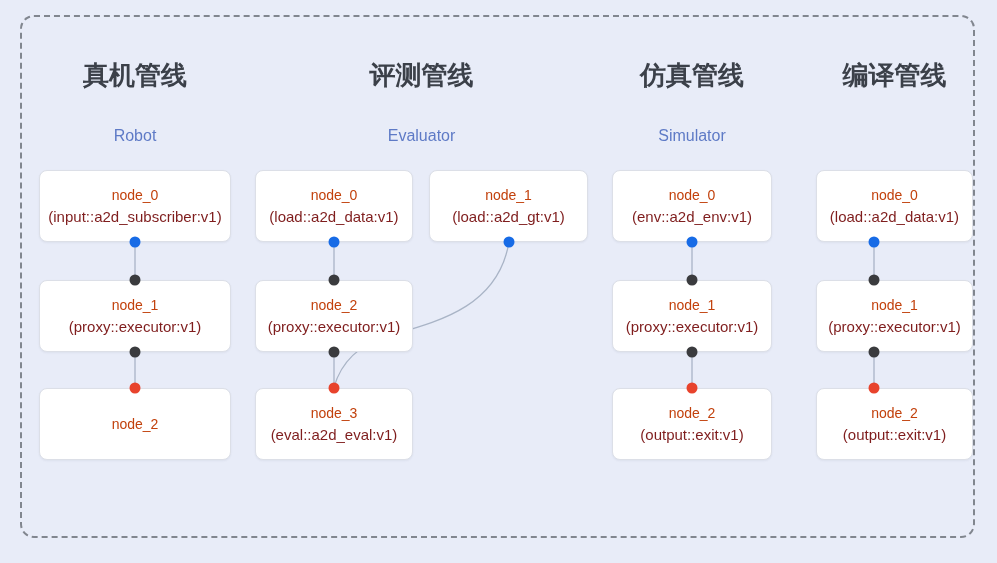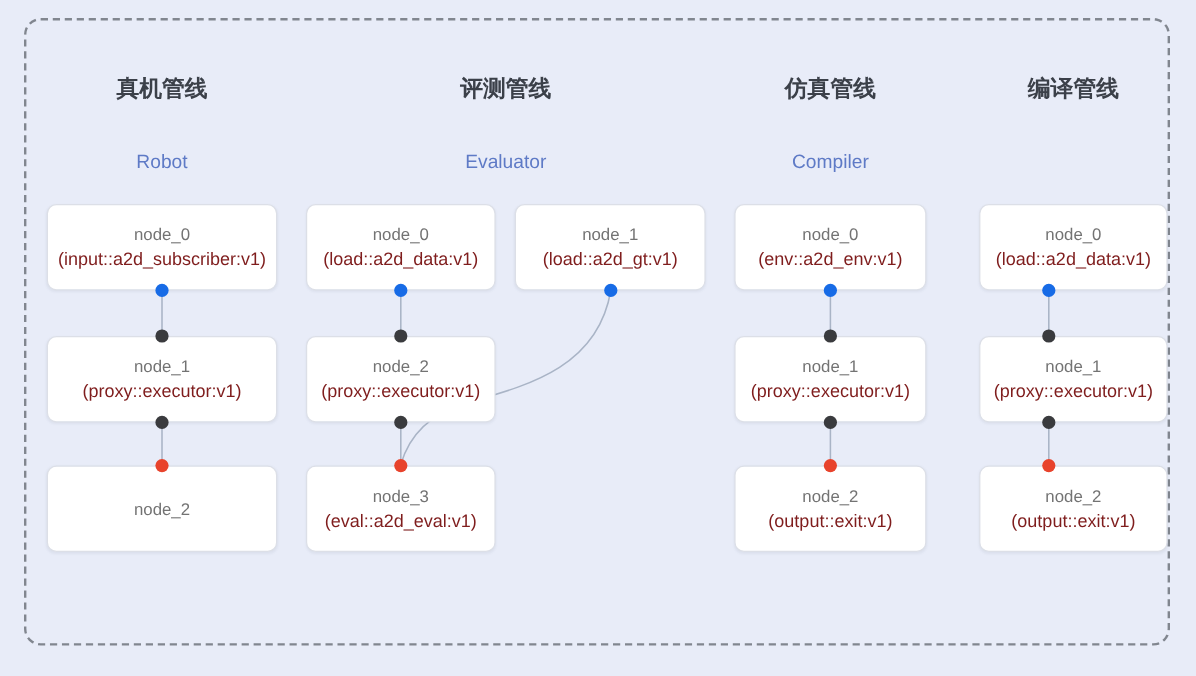--- a/index.html
+++ b/index.html
@@ -7,33 +7,33 @@
     position:relative; width:997px; height:563px;
     background:#e8ecf8; overflow:hidden;
     font-family:"Liberation Sans", sans-serif;
   }
   .frame {
     position:absolute; left:20px; top:15px; width:951px; height:519px;
     border:2px dashed #81868f; border-radius:14px;
   }
   .title-zh {
     position:absolute; top:63px; height:24px; line-height:24px;
-    font-size:19px; font-weight:bold; color:#3b4049; text-align:center;
+    font-size:26px; font-weight:bold; color:#3b4049; text-align:center;
   }
   .title-en {
     position:absolute; top:124px; height:24px; line-height:24px;
     font-size:16px; font-weight:400; color:#5e7ac6; text-align:center;
   }
   .node {
     position:absolute; height:72px; box-sizing:border-box;
     background:#ffffff; border:1px solid #dcdfe7; border-radius:8px;
     display:flex; flex-direction:column; justify-content:center; align-items:center;
     z-index:2; box-shadow:0 1px 2px rgba(80,90,120,0.08);
   }
-  .nname { font-size:14px; color:#737373; line-height:21px; white-space:nowrap; }
+  .nname { font-size:14px; color:#c2410c; line-height:21px; white-space:nowrap; }
   .ntype { font-size:15px; color:#7f1d1d; line-height:21px; white-space:nowrap; }
   .edges { position:absolute; left:0; top:0; z-index:1; }
   .dot {
     position:absolute; width:11px; height:11px; border-radius:50%;
     transform:translate(-50%,-50%); z-index:3;
   }
   .dot-blue { background:#176be6; }
   .dot-dark { background:#3a3b3e; }
   .dot-red  { background:#e8432c; }
 
@@ -98,21 +98,21 @@
   <div class="node col-evalA row2">
     <div class="nname">node_2</div>
     <div class="ntype">(proxy::executor:v1)</div>
   </div>
   <div class="node col-evalA row3">
     <div class="nname">node_3</div>
     <div class="ntype">(eval::a2d_eval:v1)</div>
   </div>
 
   <div class="title-zh col-sim">仿真管线</div>
-  <div class="title-en col-sim">Compiler</div>
+  <div class="title-en col-sim">Simulator</div>
 
   <div class="node col-sim row1">
     <div class="nname">node_0</div>
     <div class="ntype">(env::a2d_env:v1)</div>
   </div>
   <div class="node col-sim row2">
     <div class="nname">node_1</div>
     <div class="ntype">(proxy::executor:v1)</div>
   </div>
   <div class="node col-sim row3">

